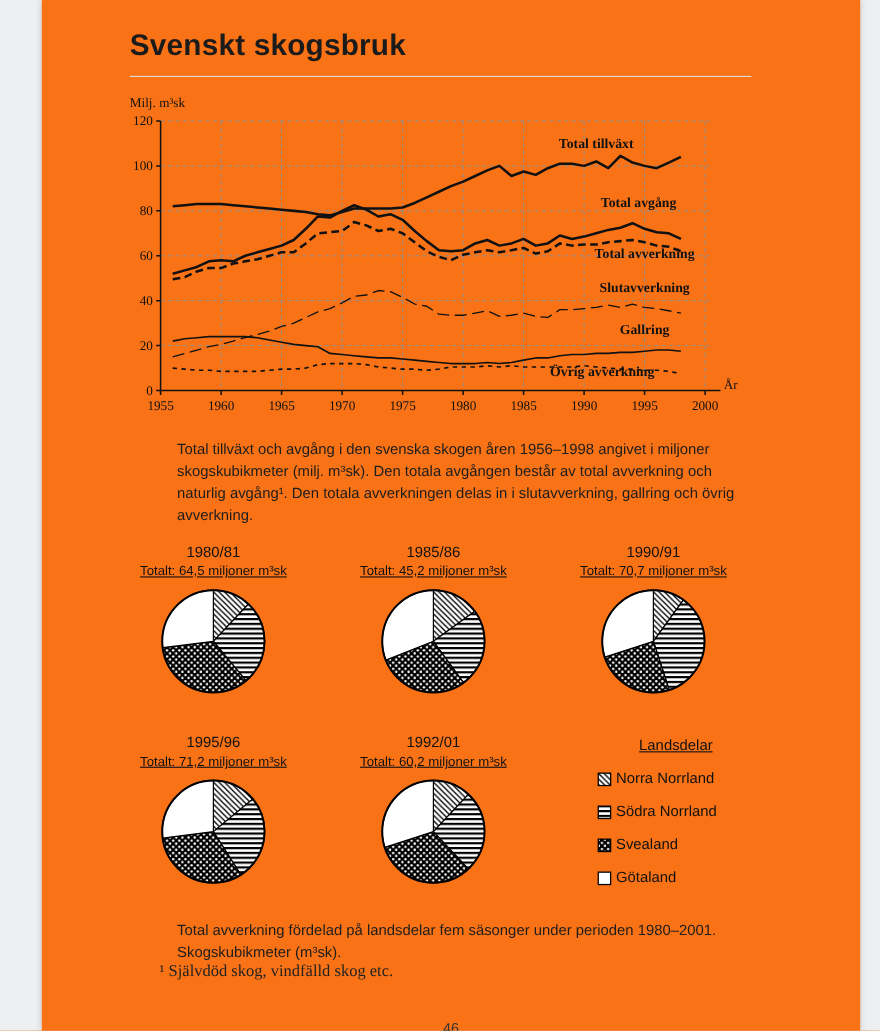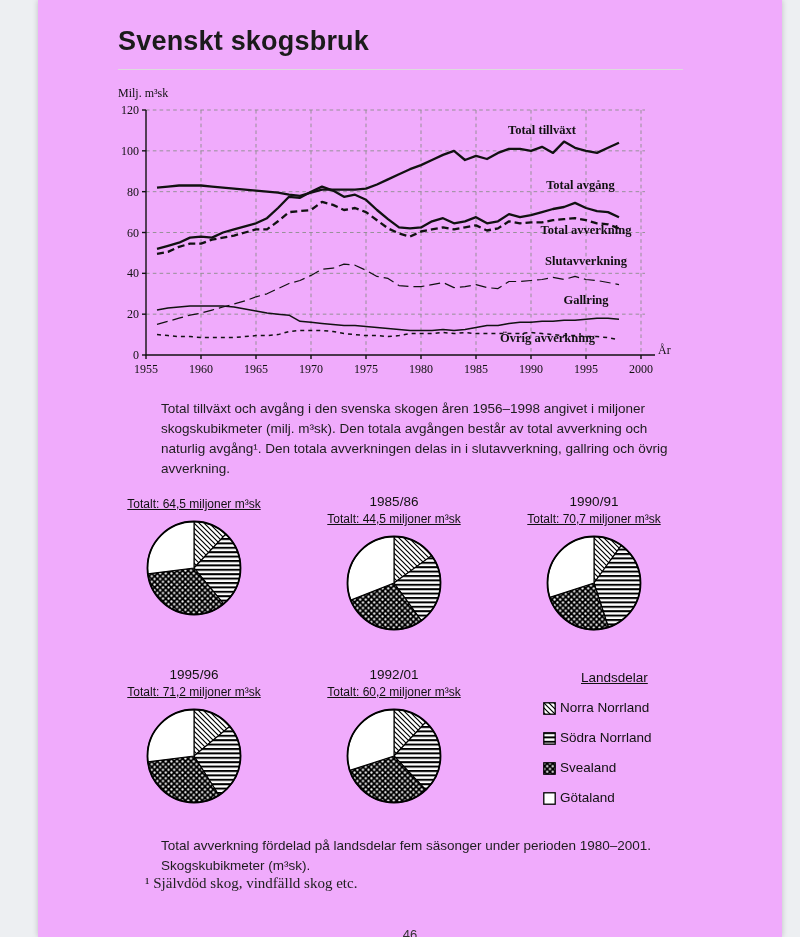--- a/index.html
+++ b/index.html
@@ -3,21 +3,21 @@
 <meta charset="utf-8">
 <style>
   html,body{margin:0;padding:0;}
   body{
     width:800px;height:937px;position:relative;overflow:hidden;
     background:#edeff2;
     font-family:"Liberation Sans",sans-serif;
   }
   .page{
     position:absolute;left:38px;top:0;width:744px;height:937px;
-    background:#f0abfc;box-shadow:0 0 6px rgba(0,0,0,.20);
+    background:#f97316;box-shadow:0 0 6px rgba(0,0,0,.20);
     overflow:hidden;
   }
   .doc-title{
     position:absolute;left:80px;top:26px;margin:0;
     font-size:27px;font-weight:bold;letter-spacing:.2px;color:#1b1b1b;
   }
   .title-rule{position:absolute;left:80px;top:69px;width:565px;height:1px;background:#dcdcdc;}
   .unit-label{
     position:absolute;left:80px;top:86px;
     font-family:"Liberation Serif",serif;font-size:12px;color:#111;
@@ -134,28 +134,28 @@
         <polyline points="39.0,226.4 50.0,223.3 61.0,220.2 72.0,217.2 83.0,215.1 94.0,212.1 105.0,209.0 116.0,206.0 127.0,202.9 138.0,198.8 149.0,195.8 160.0,190.6 171.0,185.5 182.0,182.5 193.0,177.4 204.0,171.3 215.0,170.2 226.0,166.1 237.0,167.2 248.0,172.3 259.0,178.4 270.0,180.4 281.0,187.6 292.0,188.6 303.0,188.6 314.0,186.6 325.0,184.5 336.0,189.6 347.0,188.6 358.0,186.6 369.0,189.6 380.0,190.6 391.0,183.5 402.0,183.5 413.0,182.5 424.0,181.5 435.0,179.4 446.0,181.5 457.0,178.4 468.0,181.5 479.0,182.5 490.0,184.5 501.0,186.6" fill="none" stroke="#111" stroke-width="1.2" stroke-linejoin="round" stroke-dasharray="11 5"></polyline>
         <text x="468" y="167.08333333333331" text-anchor="middle" font-size="12.5" font-weight="bold">Slutavverkning</text>
         <polyline points="39.0,212.1 50.0,210.0 61.0,209.0 72.0,208.0 83.0,208.0 94.0,208.0 105.0,208.0 116.0,209.0 127.0,211.1 138.0,213.1 149.0,215.1 160.0,216.2 171.0,217.2 182.0,223.3 193.0,224.3 204.0,225.4 215.0,226.4 226.0,227.4 237.0,227.4 248.0,228.4 259.0,229.4 270.0,230.5 281.0,231.5 292.0,232.5 303.0,232.5 314.0,232.5 325.0,231.5 336.0,232.5 347.0,231.5 358.0,229.4 369.0,227.4 380.0,227.4 391.0,225.4 402.0,224.3 413.0,224.3 424.0,223.3 435.0,223.3 446.0,222.3 457.0,222.3 468.0,221.3 479.0,220.2 490.0,220.2 501.0,221.3" fill="none" stroke="#111" stroke-width="1.5" stroke-linejoin="round"></polyline>
         <text x="468" y="205.875" text-anchor="middle" font-size="12.5" font-weight="bold">Gallring</text>
         <polyline points="39.0,236.6 50.0,237.6 61.0,238.6 72.0,238.6 83.0,239.6 94.0,239.6 105.0,239.6 116.0,239.6 127.0,238.6 138.0,237.6 149.0,237.6 160.0,236.6 171.0,233.5 182.0,232.5 193.0,232.5 204.0,232.5 215.0,233.5 226.0,235.6 237.0,236.6 248.0,237.6 259.0,237.6 270.0,238.6 281.0,237.6 292.0,235.6 303.0,235.6 314.0,235.6 325.0,234.5 336.0,235.6 347.0,234.5 358.0,235.6 369.0,235.6 380.0,235.6 391.0,235.6 402.0,235.6 413.0,234.5 424.0,235.6 435.0,236.6 446.0,237.6 457.0,237.6 468.0,238.6 479.0,238.6 490.0,239.6 501.0,241.7" fill="none" stroke="#111" stroke-width="1.5" stroke-linejoin="round" stroke-dasharray="4 4"></polyline>
         <text x="429.5" y="243.64583333333331" text-anchor="middle" font-size="12.5" font-weight="bold">Övrig avverkning</text>
       </svg></div>
   <p id="caption1" class="fig-caption">Total tillväxt och avgång i den svenska skogen åren 1956–1998 angivet i miljoner skogskubikmeter (milj. m³sk). Den totala avgången består av total avverkning och naturlig avgång¹. Den totala avverkningen delas in i slutavverkning, gallring och övrig avverkning.</p>
 
   <div id="pie-row-1" class="pie-row">
-      <div class="pie-cell"><div class="pie-total">Totalt: 64,5 miljoner m³sk</div><svg width="104" height="104">
+      <div class="pie-cell"><div class="pie-season">1980/81</div><div class="pie-total">Totalt: 64,5 miljoner m³sk</div><svg width="104" height="104">
           <path d="M52,52 L52.00,5.50 A46.5,46.5 0 0 1 83.83,18.10 Z" fill="url(#pat-diagonal)" stroke="#000" stroke-width="1.1"></path>
           <path d="M52,52 L83.83,18.10 A46.5,46.5 0 0 1 81.64,87.83 Z" fill="url(#pat-hlines)" stroke="#000" stroke-width="1.1"></path>
           <path d="M52,52 L81.64,87.83 A46.5,46.5 0 0 1 5.87,57.83 Z" fill="url(#pat-dots)" stroke="#000" stroke-width="1.1"></path>
           <path d="M52,52 L5.87,57.83 A46.5,46.5 0 0 1 52.00,5.50 Z" fill="#ffffff" stroke="#000" stroke-width="1.1"></path>
           <circle cx="52" cy="52" r="46.5" fill="none" stroke="#000" stroke-width="1.8"></circle>
         </svg></div>
-      <div class="pie-cell"><div class="pie-season">1985/86</div><div class="pie-total">Totalt: 44,5 miljoner m³sk</div><svg width="104" height="104">
+      <div class="pie-cell"><div class="pie-season">1985/86</div><div class="pie-total">Totalt: 45,2 miljoner m³sk</div><svg width="104" height="104">
           <path d="M52,52 L52.00,5.50 A46.5,46.5 0 0 1 89.62,24.67 Z" fill="url(#pat-diagonal)" stroke="#000" stroke-width="1.1"></path>
           <path d="M52,52 L89.62,24.67 A46.5,46.5 0 0 1 79.33,89.62 Z" fill="url(#pat-hlines)" stroke="#000" stroke-width="1.1"></path>
           <path d="M52,52 L79.33,89.62 A46.5,46.5 0 0 1 8.77,69.12 Z" fill="url(#pat-dots)" stroke="#000" stroke-width="1.1"></path>
           <path d="M52,52 L8.77,69.12 A46.5,46.5 0 0 1 52.00,5.50 Z" fill="#ffffff" stroke="#000" stroke-width="1.1"></path>
           <circle cx="52" cy="52" r="46.5" fill="none" stroke="#000" stroke-width="1.8"></circle>
         </svg></div>
       <div class="pie-cell"><div class="pie-season">1990/91</div><div class="pie-total">Totalt: 70,7 miljoner m³sk</div><svg width="104" height="104">
           <path d="M52,52 L52.00,5.50 A46.5,46.5 0 0 1 79.33,14.38 Z" fill="url(#pat-diagonal)" stroke="#000" stroke-width="1.1"></path>
           <path d="M52,52 L79.33,14.38 A46.5,46.5 0 0 1 66.37,96.22 Z" fill="url(#pat-hlines)" stroke="#000" stroke-width="1.1"></path>
           <path d="M52,52 L66.37,96.22 A46.5,46.5 0 0 1 7.78,66.37 Z" fill="url(#pat-dots)" stroke="#000" stroke-width="1.1"></path>

